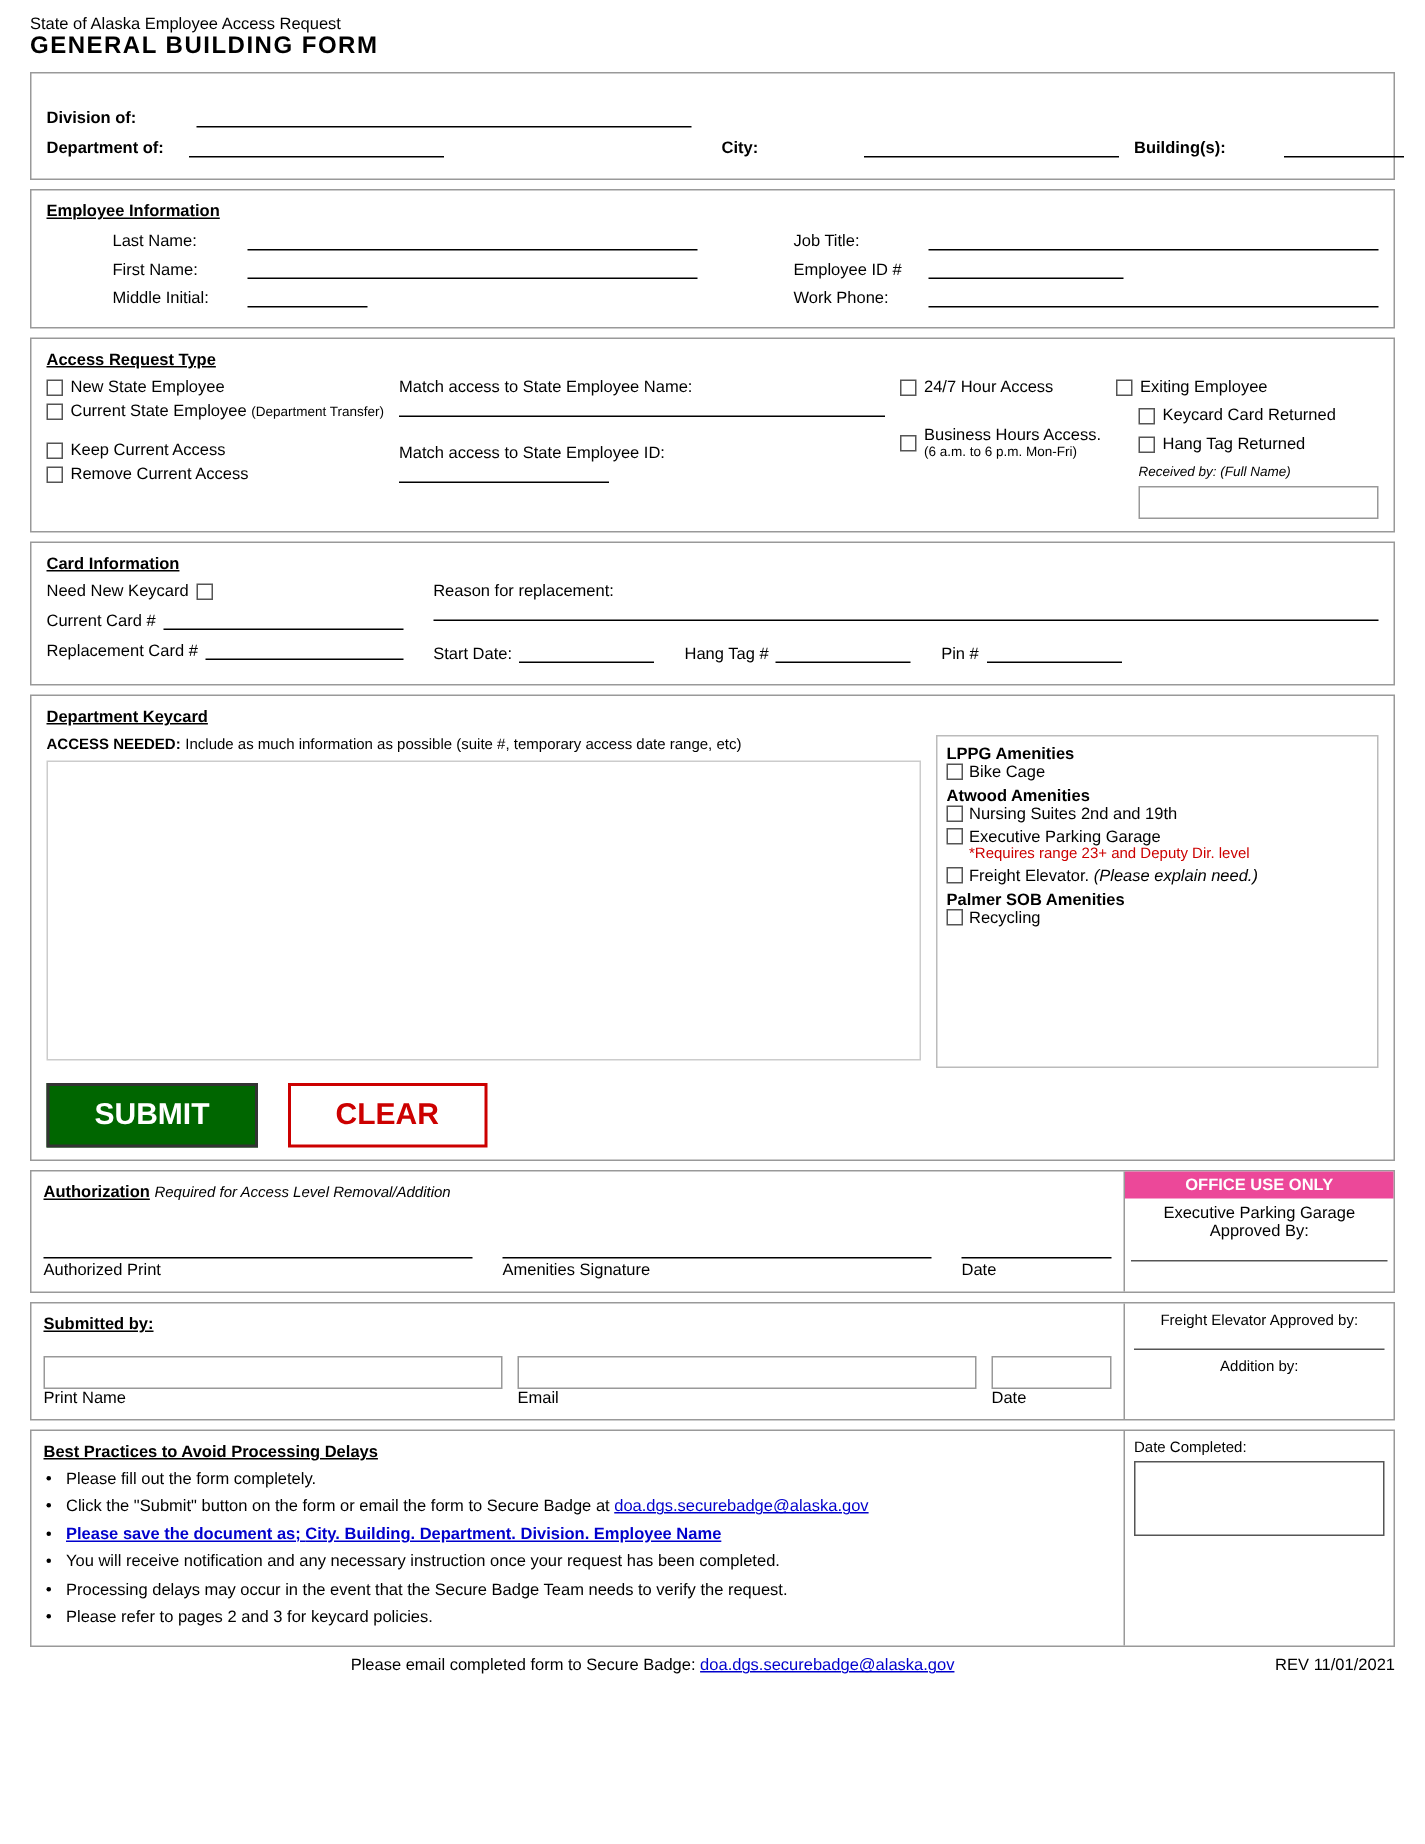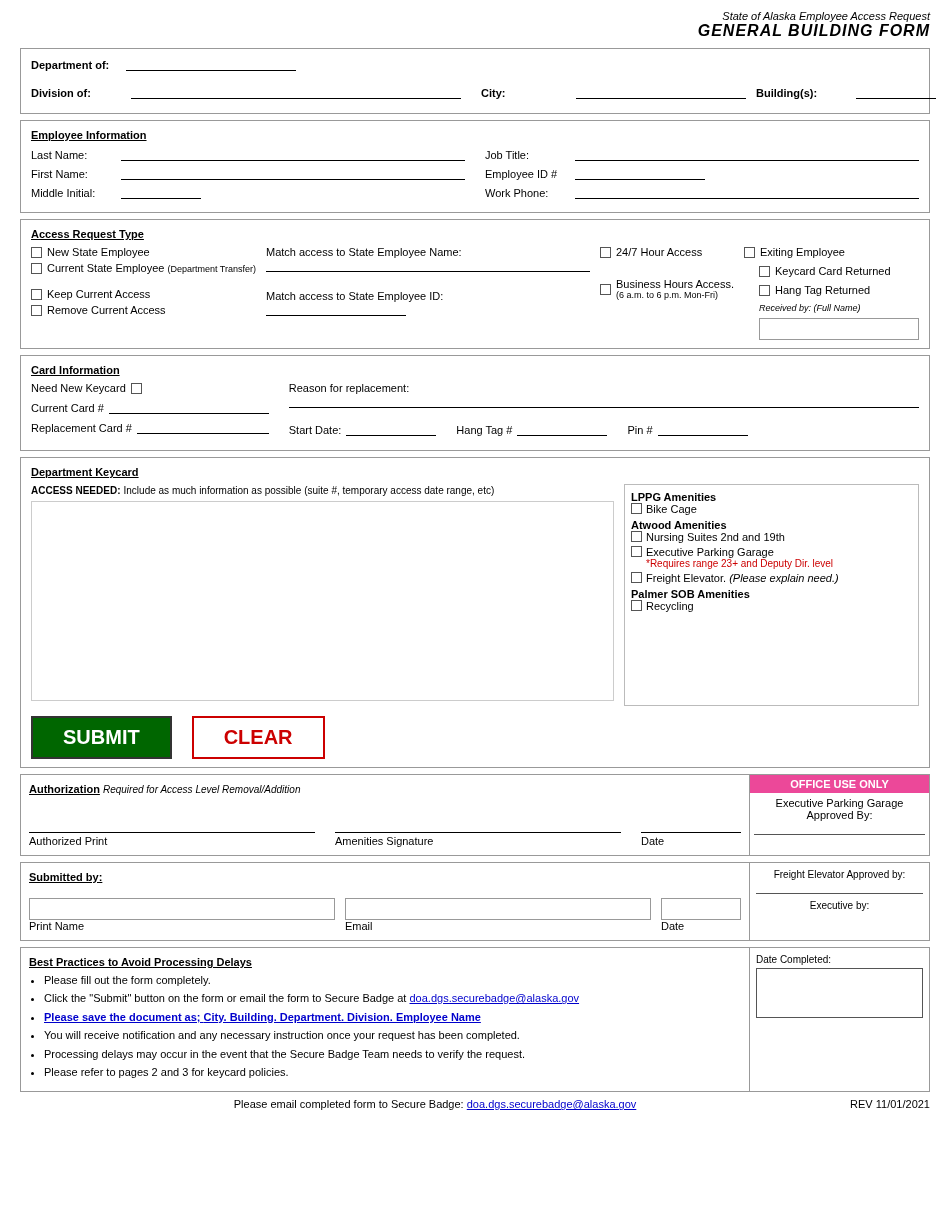--- a/index.html
+++ b/index.html
@@ -5,23 +5,22 @@
     * { box-sizing: border-box; margin: 0; padding: 0; }
     body {
       font-family: Arial, sans-serif;
       font-size: 11px;
       background: #fff;
       color: #000;
       width: 950px;
       padding: 10px 20px;
     }
     .page-header {
-      text-align: right;
+      text-align: left;
       margin-bottom: 8px;
-      font-style: italic;
     }
     .page-header .subtitle {
       font-size: 11px;
     }
     .page-header .title {
       font-size: 16px;
       font-weight: bold;
       letter-spacing: 1px;
     }
     .form-section {
@@ -65,21 +64,21 @@
       gap: 20px;
     }
     .emp-left { flex: 1; }
     .emp-right { flex: 1; }
     .emp-field-row {
       display: flex;
       align-items: flex-end;
       margin-bottom: 5px;
       gap: 5px;
     }
-    .emp-field-row .label { min-width: 85px; }
+    .emp-field-row .label { min-width: 85px; margin-left: 44px; }
     
     .access-grid {
       display: flex;
       gap: 10px;
     }
     .access-col1 { min-width: 210px; }
     .access-col2 { flex: 1; }
     .access-col3 { min-width: 130px; }
     .access-col4 { min-width: 175px; }
     .checkbox-row {
@@ -213,27 +212,27 @@
 <body>
 
 <div class="page-header">
   <div class="subtitle">State of Alaska Employee Access Request</div>
   <div class="title">GENERAL BUILDING FORM</div>
 </div>
 
 <div class="form-section">
   <div class="top-row">
     <div class="left">
+      <div style="margin-top:14px;" class="form-row">
+        <span class="field-label">Division of:</span>
+        <div class="field-line" style="width:330px;flex:none;"></div>
+      </div>
       <div class="form-row" style="align-items:flex-end; gap:5px;">
         <span class="field-label">Department of:</span>
         <div class="field-line" style="width:170px;flex:none;"></div>
-      </div>
-      <div style="margin-top:14px;" class="form-row">
-        <span class="field-label">Division of:</span>
-        <div class="field-line" style="width:330px;flex:none;"></div>
       </div>
     </div>
     <div class="right">
       <div class="form-row" style="gap:5px;">
         <span class="field-label" style="font-weight:bold;">City:</span>
         <div class="field-line" style="width:170px;flex:none;"></div>
       </div>
       <div style="margin-top:14px;" class="form-row">
         <span class="field-label" style="font-weight:bold;">Building(s):</span>
         <div class="field-line" style="flex:1;"></div>
@@ -493,21 +492,21 @@
         <div>Date</div>
       </div>
     </div>
   </div>
   <div style="width:180px; border-left:1px solid #999; padding:6px; font-size:10px;">
     <div class="office-entry">
       <div>Freight Elevator Approved by:</div>
       <div class="office-entry-line"></div>
     </div>
     <div class="office-entry">
-      <div>Executive by:</div>
+      <div>Addition by:</div>
     </div>
   </div>
 </div>
 
 <div style="display:flex; gap:0; border:1px solid #999; margin-bottom:6px;">
   <div style="flex:1; padding:8px;">
     <div class="bp-title">Best Practices to Avoid Processing Delays</div>
     <ul class="bp-list">
       <li>
         <span>Please fill out the form completely.</span>

